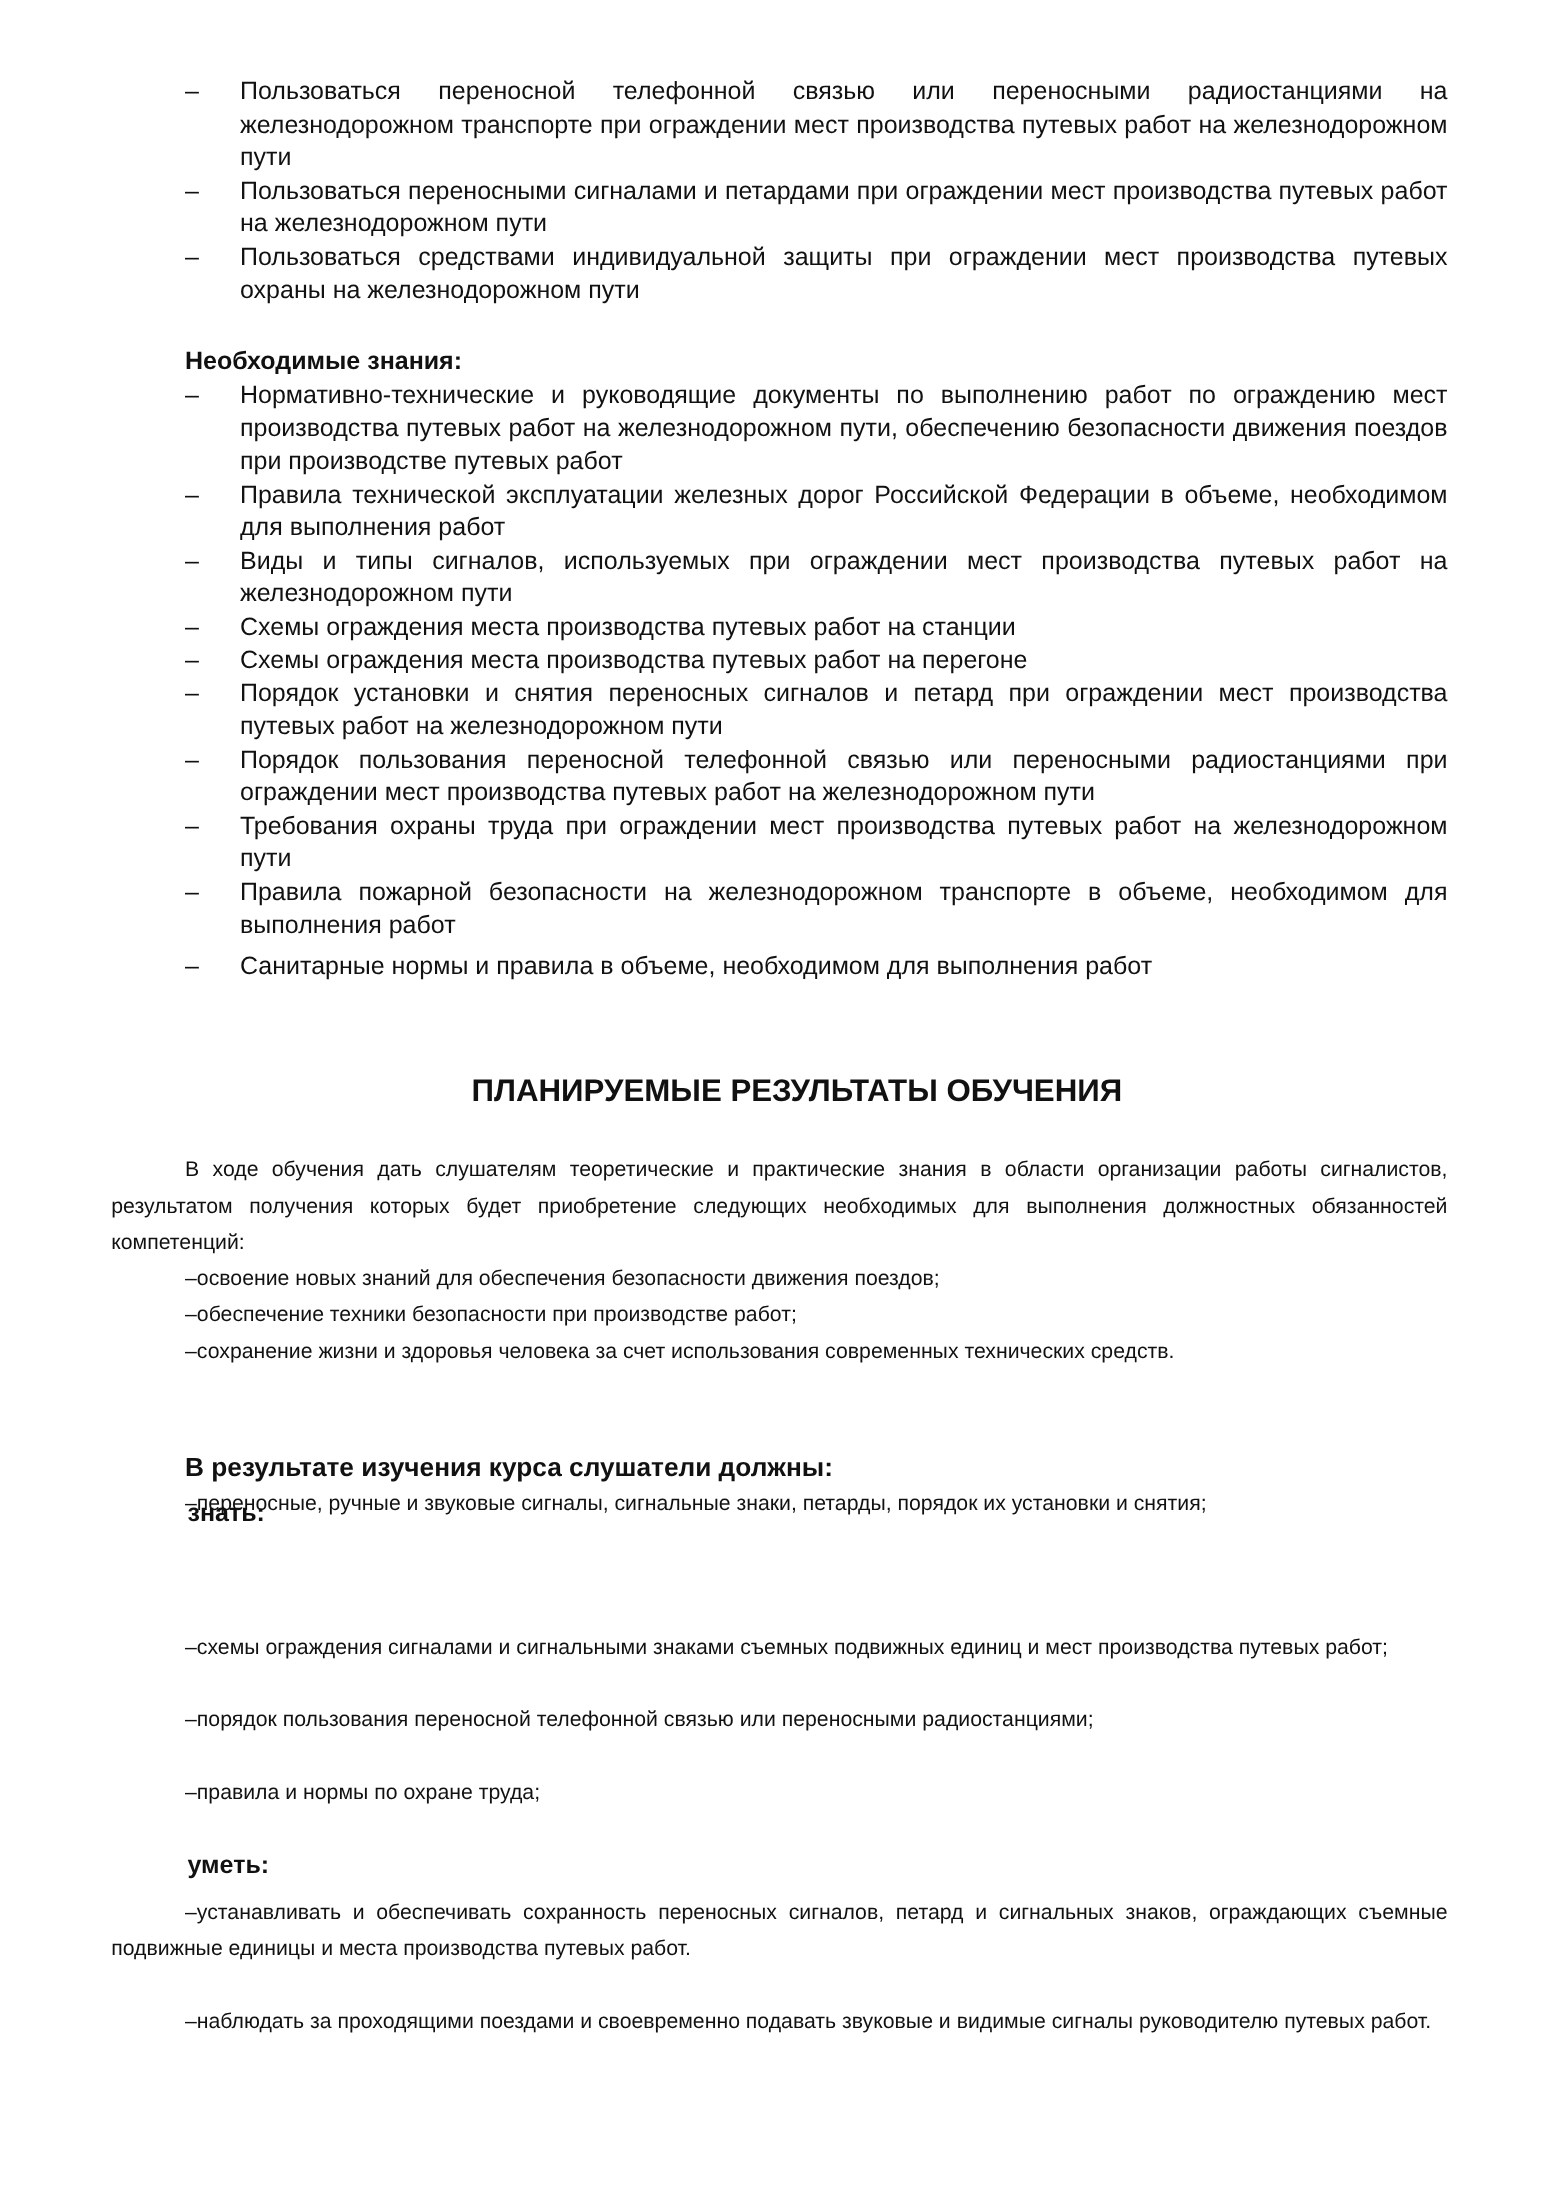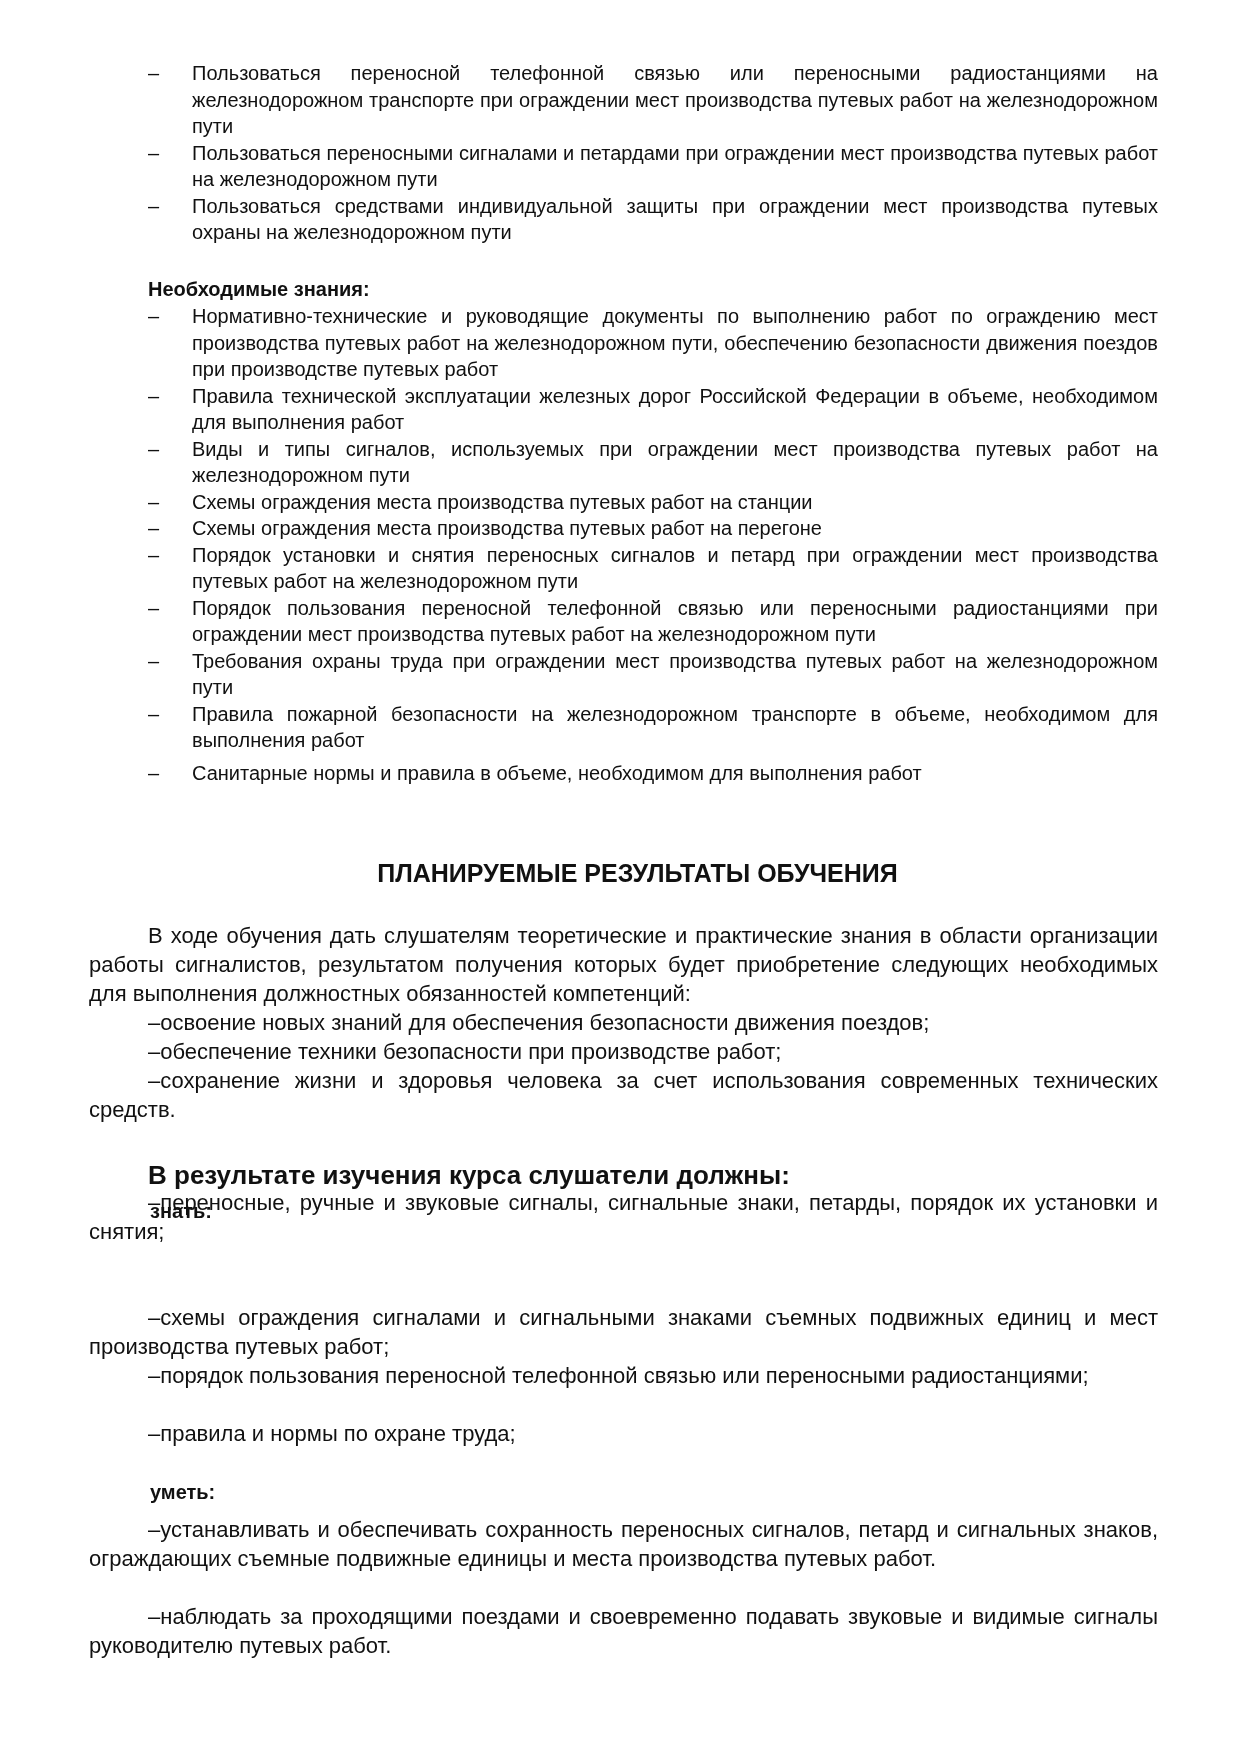--- a/index.html
+++ b/index.html
@@ -24,25 +24,25 @@
     }
 
     .section-title {
       position: absolute; left: 0; width: 1241px; top: 858px;
       text-align: center; font-weight: bold; font-size: 25px; line-height: 30px;
       padding-left: 17px;
     }
 
     .para {
       position: absolute; left: 89px; width: 1069px;
-      font-size: 22px; line-height: 29px; text-align: justify; text-indent: 59px;
+      font-size: 17px; line-height: 29px; text-align: justify; text-indent: 59px;
       margin: 0;
     }
 
-    .bold-label { position: absolute; font-weight: bold; font-size: 26px; line-height: 26px; }
+    .bold-label { position: absolute; font-weight: bold; font-size: 21px; line-height: 26px; }
   </style>
 </head>
 <body>
 
 <div class="page">
 
   <ul class="list" style="top:60px;">
     <li><span class="dash">–</span><span>Пользоваться переносной телефонной связью или переносными радиостанциями на железнодорожном транспорте при ограждении мест производства путевых работ на железнодорожном пути</span></li>
     <li><span class="dash">–</span><span>Пользоваться переносными сигналами и петардами при ограждении мест производства путевых работ на железнодорожном пути</span></li>
     <li><span class="dash">–</span><span>Пользоваться средствами индивидуальной защиты при ограждении мест производства путевых охраны на железнодорожном пути</span></li>

